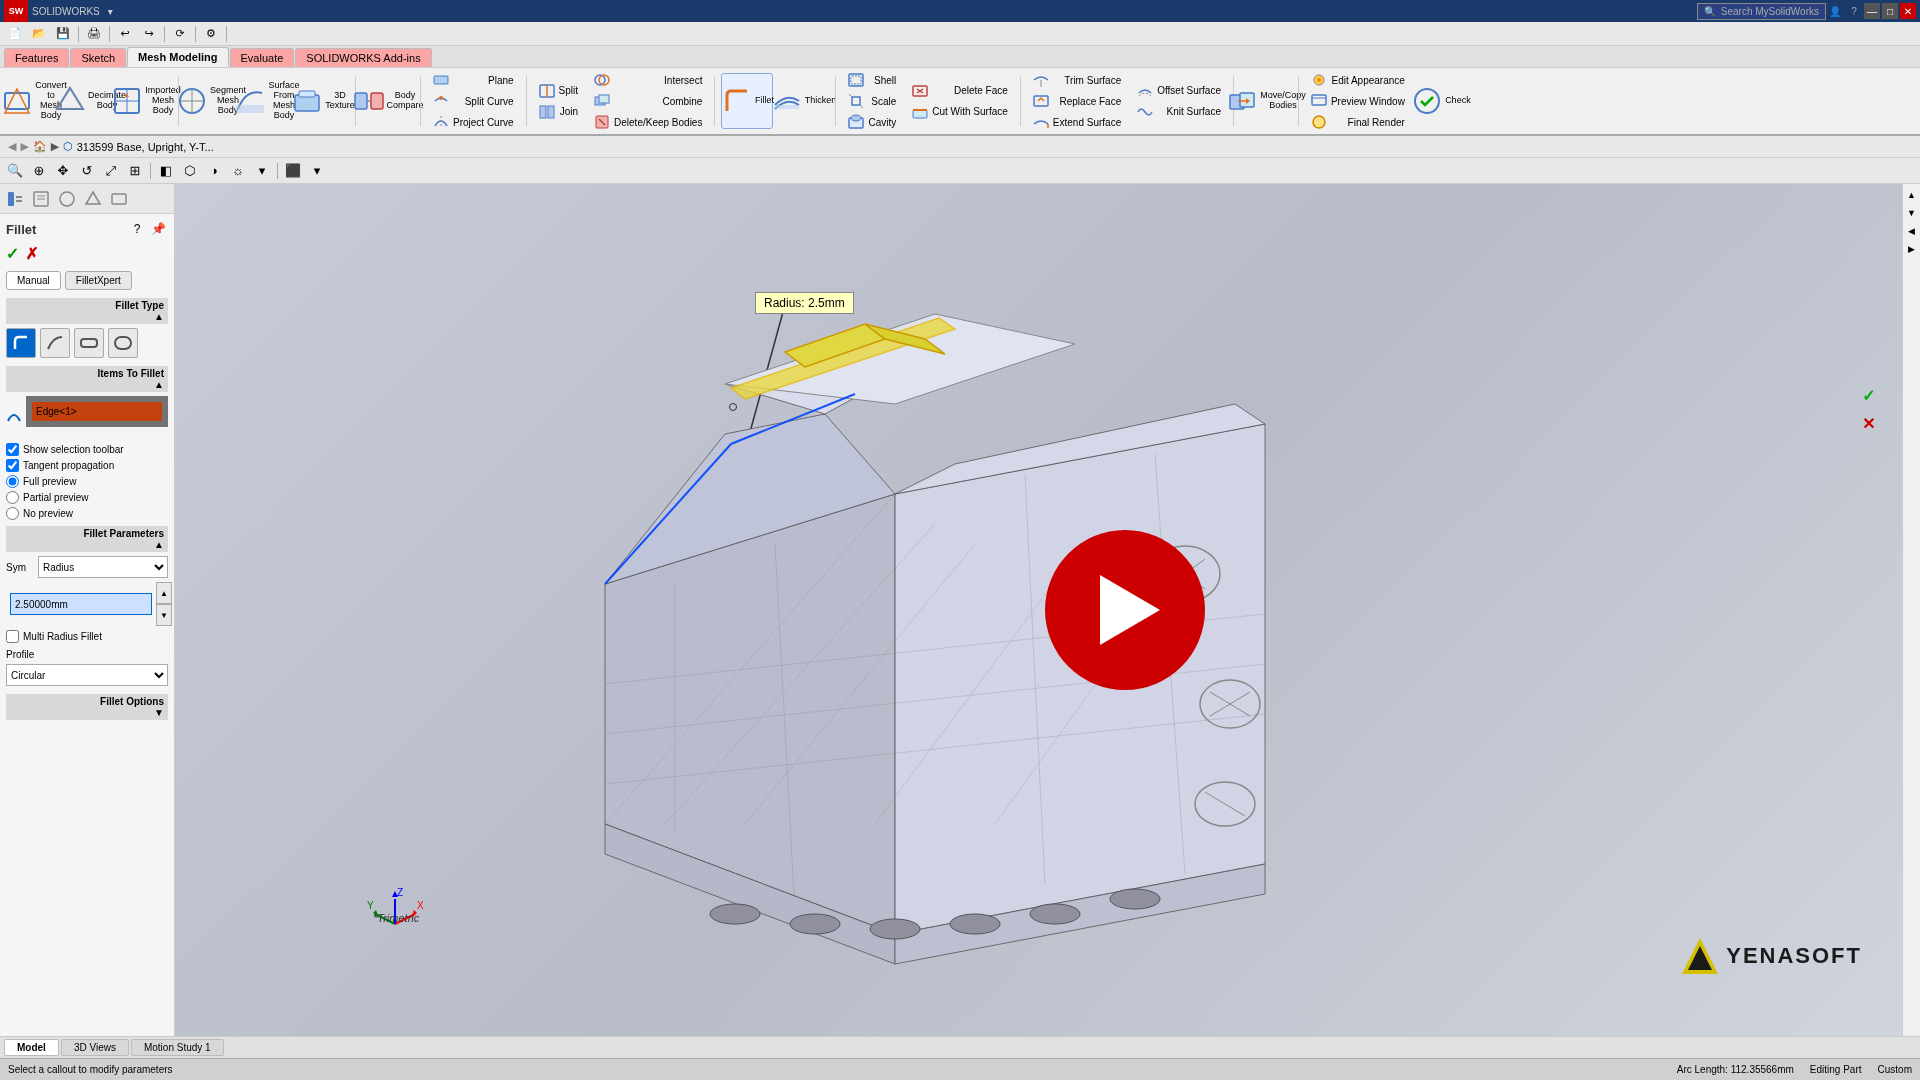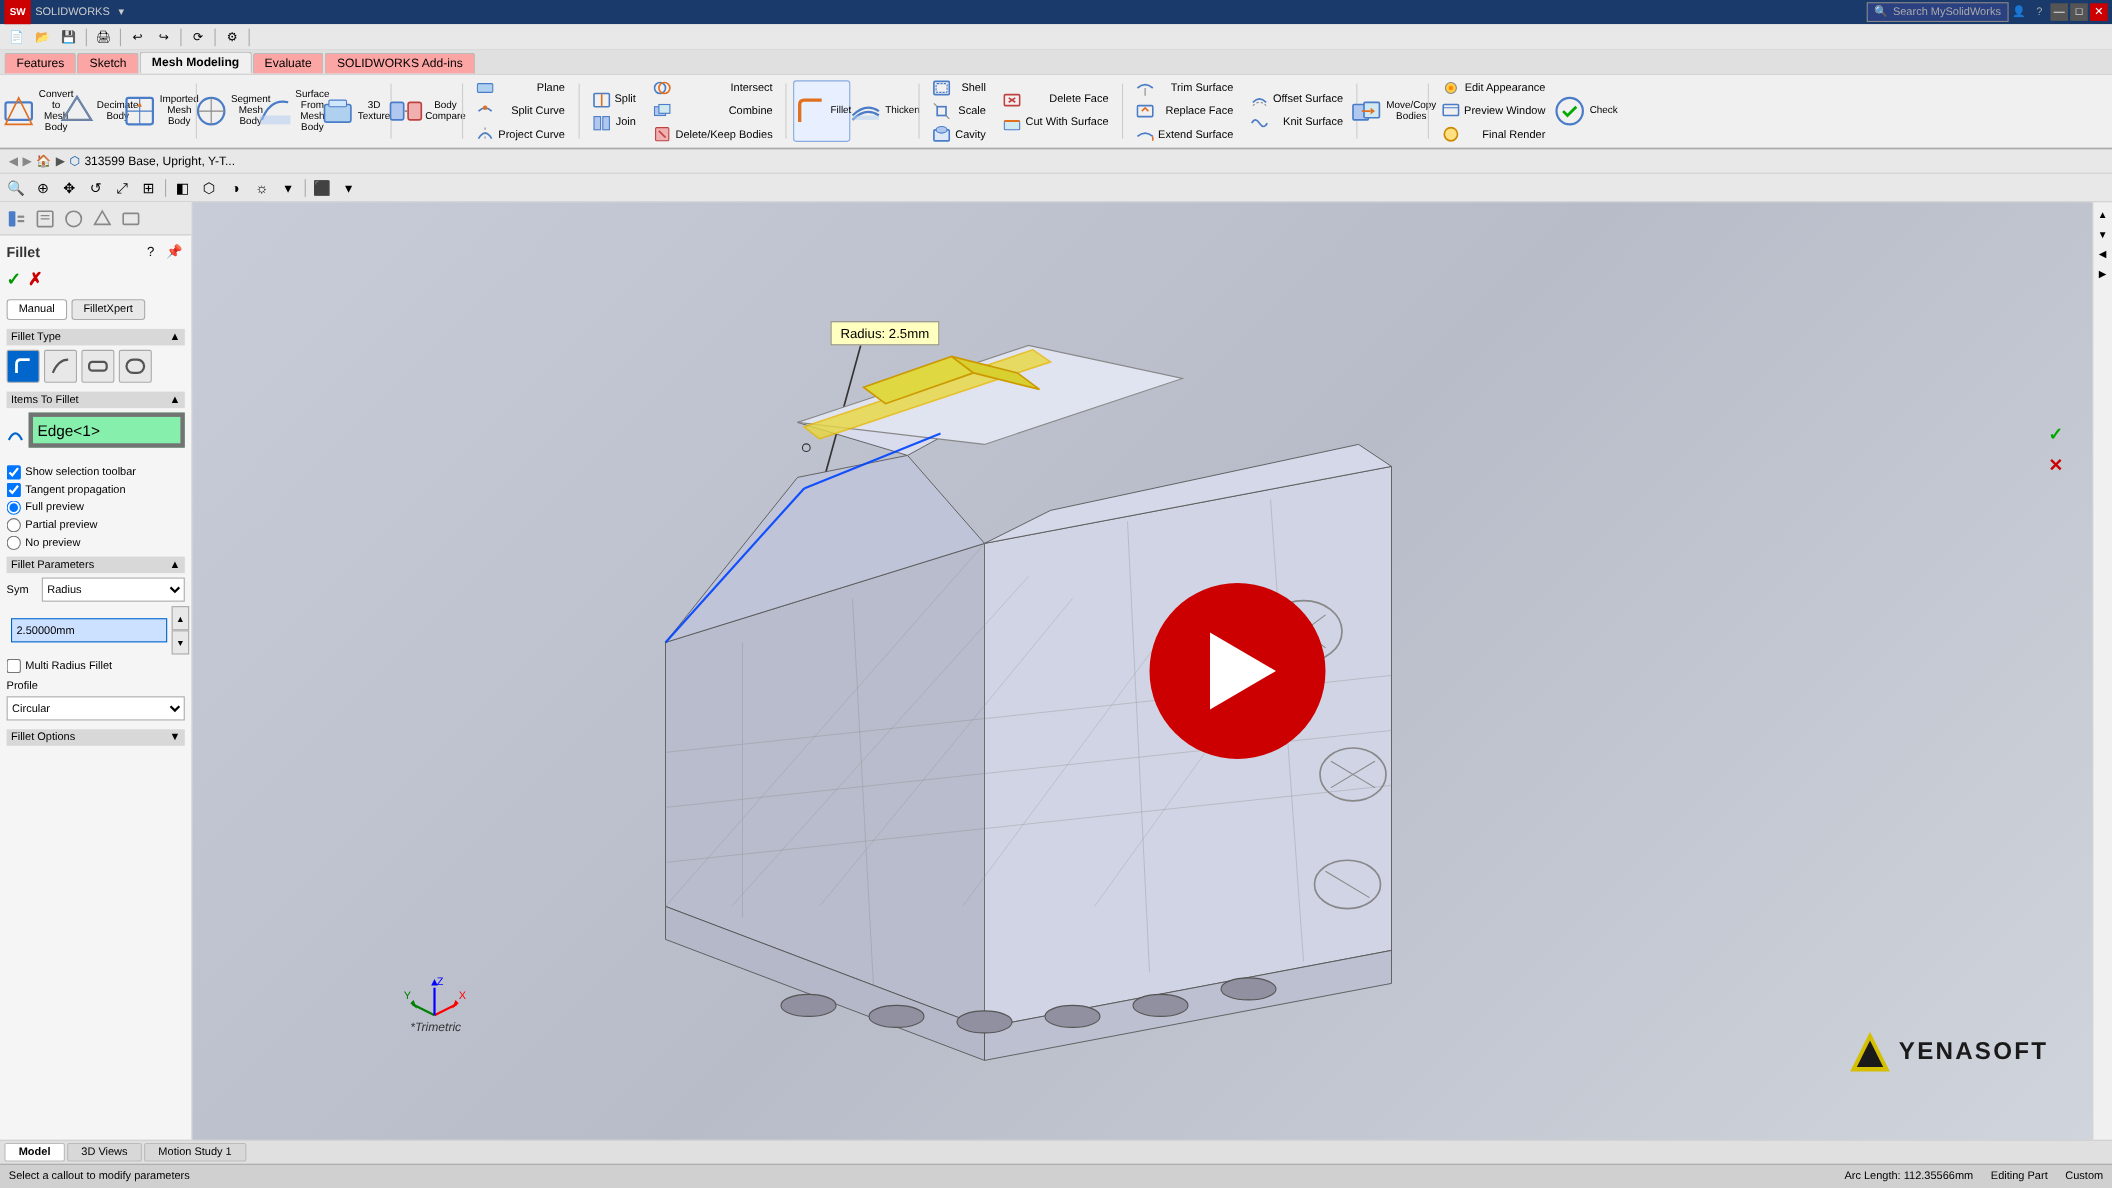--- a/index.html
+++ b/index.html
@@ -188,48 +188,49 @@
       border: 1px solid #aaa;
       border-radius: 3px;
       cursor: pointer;
       font-size: 10px;
       background: #e8e8e8;
     }
     .fillet-mode-tab.active { background: white; font-weight: normal; }
 
     .section-header {
       display: flex;
-      align-items: flex-start;
+      align-items: flex-end;
       justify-content: space-between;
       background: #d8d8d8;
       padding: 2px 4px;
       margin-bottom: 4px;
       cursor: pointer;
       font-size: 10px;
-      font-weight: normal;
+      font-weight: bold;
+      flex-direction: column;
     }
 
     .fillet-types { display: flex; gap: 4px; margin-bottom: 8px; }
     .fillet-type-btn {
       width: 30px; height: 30px;
       border: 1px solid #aaa;
       background: #e8e8e8;
       cursor: pointer;
       display: flex; align-items: center; justify-content: center;
       border-radius: 2px;
     }
     .fillet-type-btn.active { background: #0066cc; }
 
     .items-box {
-      border: 4px solid #737373;
-      background: #86efac;
+      border: 6px solid #737373;
+      background: #c2410c;
       padding: 4px;
       margin-bottom: 6px;
       min-height: 30px;
-      font-size: 14px;
+      font-size: 10px;
     }
 
     .checkbox-row { display: flex; align-items: center; gap: 4px; margin-bottom: 3px; font-size: 10px; }
     .radio-row { display: flex; align-items: center; gap: 4px; margin-bottom: 3px; font-size: 10px; }
 
     .input-row { display: flex; align-items: center; gap: 4px; margin-bottom: 4px; }
     .param-input {
       flex: 1;
       height: 22px;
       border: 1px solid #aaa;
@@ -360,21 +361,21 @@
     
     #coord-axis {
       position: absolute;
       bottom: 90px;
       left: 190px;
     }
 
     
     #view-label {
       position: absolute;
-      bottom: 96px;
+      bottom: 112px;
       left: 198px;
       font-size: 11px;
       font-style: italic;
       color: #333;
     }
 
     .toolbar-separator { width: 1px; height: 16px; background: #aaa; margin: 0 2px; }
     .ribbon-separator { width: 1px; height: 50px; background: #ccc; margin: 0 2px; }
 
     

